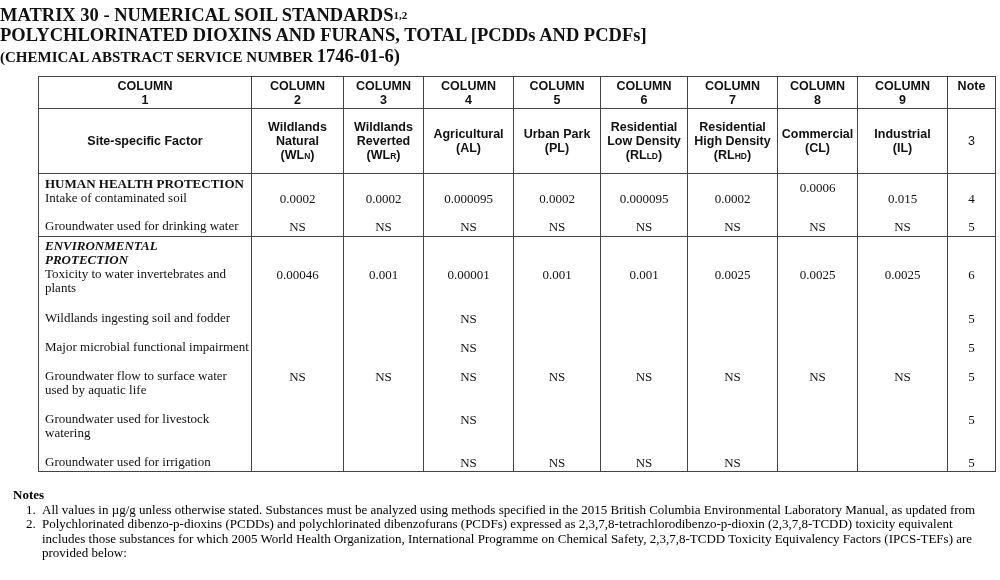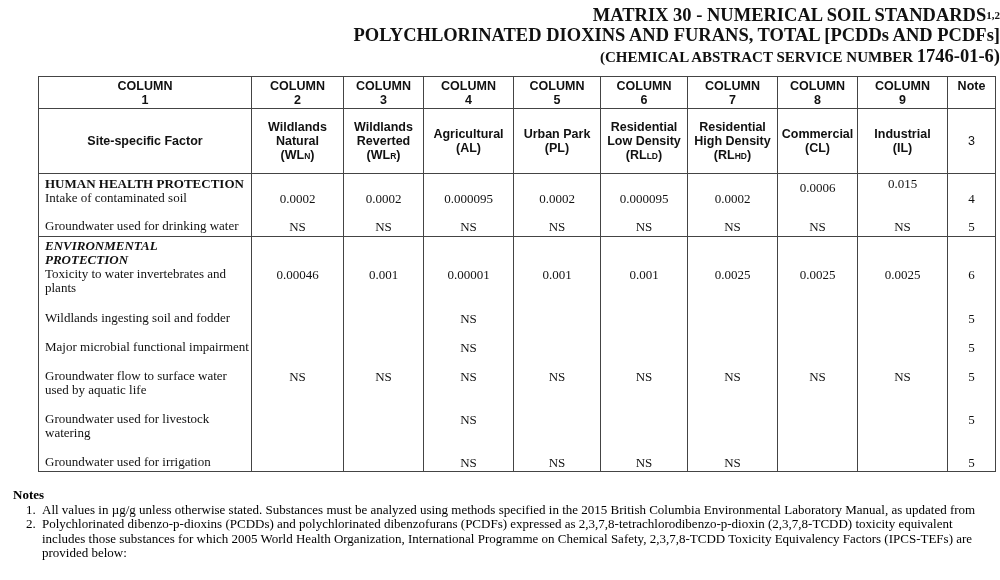--- a/index.html
+++ b/index.html
@@ -1,17 +1,17 @@
 <!DOCTYPE html>
 <html><head>
 <meta charset="utf-8">
 <style>
   html, body { margin: 0; padding: 0; background: #ffffff; }
   body { width: 1000px; height: 580px; overflow: hidden; position: relative; color: #111; }
-  .title { position: absolute; left: 0; width: 1000px; text-align: right; font-family: "Liberation Serif", serif; font-weight: bold; color: #111; }
+  .title { position: absolute; left: 0; width: 1000px; text-align: left; font-family: "Liberation Serif", serif; font-weight: bold; color: #111; }
   .t1 { top: 5px; font-size: 18.5px; }
   .t1 sup { font-size: 11px; position: relative; top: -2px; vertical-align: baseline; }
   .t2 { top: 25px; font-size: 18.5px; }
   .t3 { top: 46px; font-size: 15px; }
   .t3 .big { font-size: 18.5px; }
 
   table.matrix { position: absolute; left: 38px; top: 76px; border-collapse: collapse; table-layout: fixed; width: 957px; }
   table.matrix td, table.matrix th { border: 1.5px solid #444; padding: 0; }
   .hdr th { font-family: "Liberation Sans", sans-serif; font-weight: bold; font-size: 12.5px; text-align: center; vertical-align: middle; line-height: 14px; color: #111; }
   .hdr1 th { height: 29px; }
@@ -103,21 +103,21 @@
         </td>
     <td class="val-cell">
           <div class="val" style="top:17px">0.0002</div>
           <div class="val" style="top:45px">NS</div>
         </td>
     <td class="val-cell">
           <div class="val" style="top:6px">0.0006</div>
           <div class="val" style="top:45px">NS</div>
         </td>
     <td class="val-cell">
-          <div class="val" style="top:2px">0.015</div>
+          <div class="val" style="top:17px">0.015</div>
           <div class="val" style="top:45px">NS</div>
         </td>
     <td class="val-cell">
           <div class="val" style="top:17px">4</div>
           <div class="val" style="top:45px">5</div>
         </td>
   </tr>
 
   <tr class="body" style="height:235px;">
     <td class="factor-cell" style="position:relative;">

